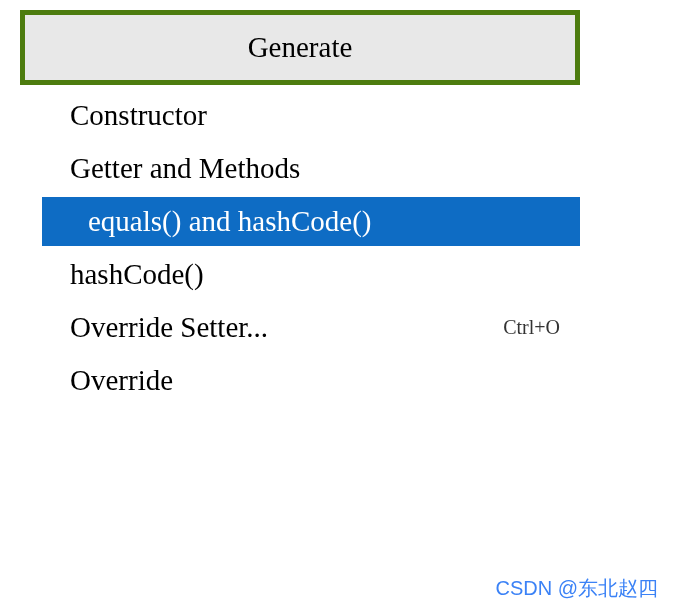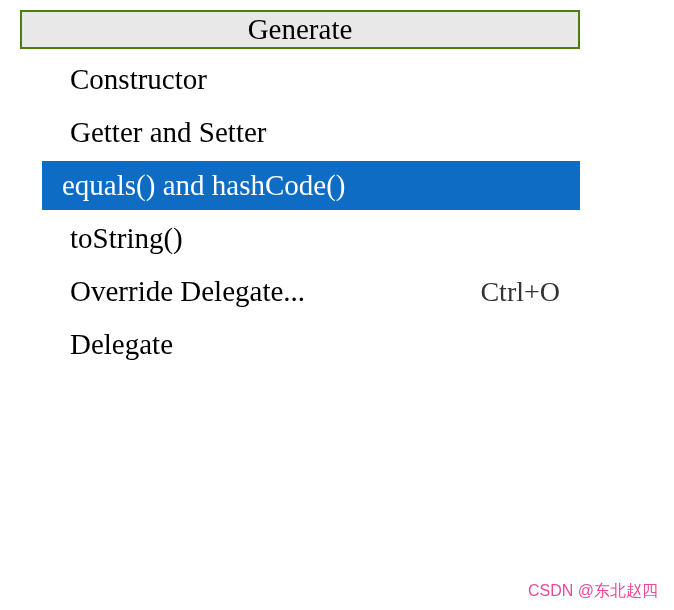--- a/index.html
+++ b/index.html
@@ -13,88 +13,88 @@
       width: 674px;
       height: 610px;
       position: relative;
       padding: 10px 20px;
     }
     .menu-container {
       width: 560px;
     }
     .menu-title {
       background: #e8e8e8;
-      border: 2px solid #4d7c0f;
+      border: 5px solid #4d7c0f;
       text-align: center;
       font-size: 29px;
-      padding: 1px 0;
+      padding: 16px 0;
       color: #000000;
       font-family: Georgia, serif;
     }
     .menu-items {
       padding-top: 6px;
     }
     .menu-item {
       display: flex;
       align-items: center;
       justify-content: space-between;
       padding: 8px 12px 8px 50px;
       font-size: 29px;
       color: #000000;
       margin-bottom: 4px;
     }
     .menu-item.selected {
       background: #0e6cc4;
       color: #ffffff;
       margin-left: 22px;
-      padding-left: 20px;
+      padding-left: 46px;
     }
     .menu-item-label {
       white-space: nowrap;
     }
     .menu-item-shortcut {
-      font-size: 28px;
+      font-size: 20px;
       color: #333333;
       padding-right: 8px;
     }
     .watermark {
       position: absolute;
       bottom: 8px;
       right: 16px;
-      font-size: 16px;
-      color: #ec4899;
+      font-size: 20px;
+      color: #3b82f6;
       font-family: sans-serif;
     }
   </style>
 </head>
 <body>
 
 <div class="menu-container">
   <div class="menu-title">Generate</div>
   <div class="menu-items">
     <div class="menu-item">
       <span class="menu-item-label">Constructor</span>
       <span class="menu-item-shortcut"></span>
     </div>
     <div class="menu-item">
-      <span class="menu-item-label">Getter and Setter</span>
+      <span class="menu-item-label">Getter and Methods</span>
       <span class="menu-item-shortcut"></span>
     </div>
     <div class="menu-item selected">
       <span class="menu-item-label">equals() and hashCode()</span>
       <span class="menu-item-shortcut"></span>
     </div>
     <div class="menu-item">
-      <span class="menu-item-label">toString()</span>
+      <span class="menu-item-label">hashCode()</span>
       <span class="menu-item-shortcut"></span>
     </div>
     <div class="menu-item">
-      <span class="menu-item-label">Override Delegate...</span>
+      <span class="menu-item-label">Override Setter...</span>
       <span class="menu-item-shortcut">Ctrl+O</span>
     </div>
     <div class="menu-item">
-      <span class="menu-item-label">Delegate</span>
+      <span class="menu-item-label">Override</span>
       <span class="menu-item-shortcut"></span>
     </div>
   </div>
 </div>
 
 <div class="watermark">CSDN @东北赵四</div>
 
 </body></html>

